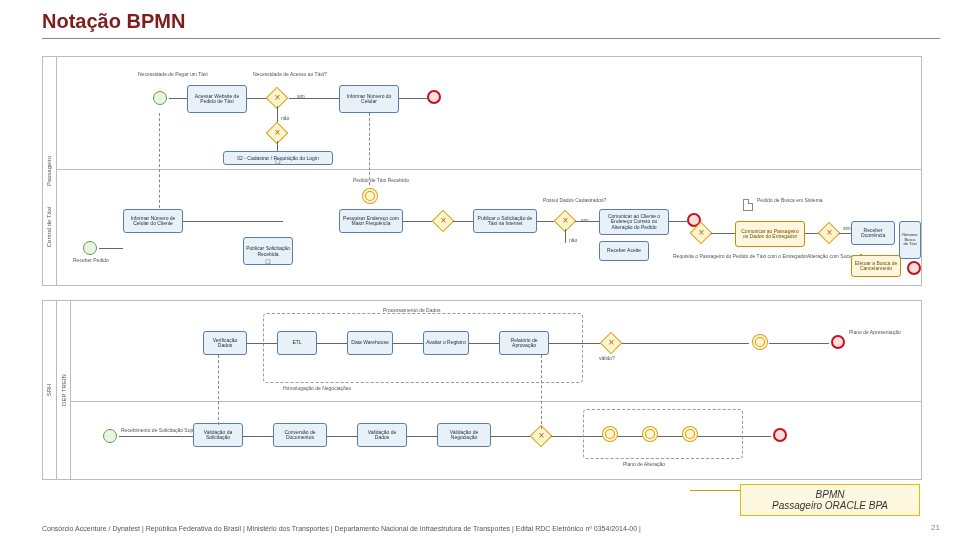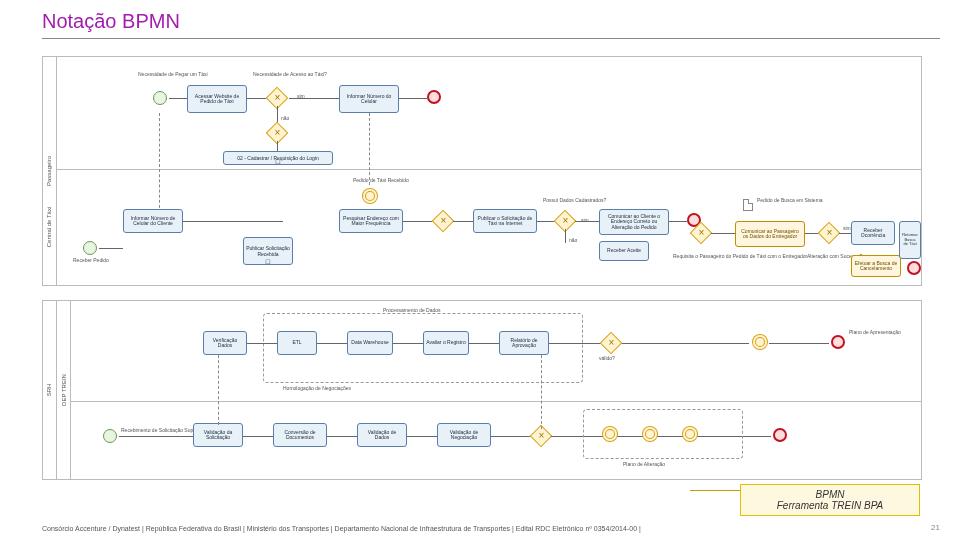--- a/index.html
+++ b/index.html
@@ -1,17 +1,17 @@
 <!DOCTYPE html>
 <html><head>
 <meta charset="utf-8">
 <style>
   * { box-sizing: border-box; margin: 0; padding: 0; }
   body { width: 960px; height: 540px; font-family: Arial, sans-serif; background: #fff; position: relative; overflow: hidden; }
-  .title { position: absolute; top: 10px; left: 42px; font-size: 20px; font-weight: normal; color: #a21caf; }
+  .title { position: absolute; top: 10px; left: 42px; font-size: 20px; font-weight: bold; color: #7f1d1d; }
   .title-rule { position: absolute; top: 38px; left: 42px; right: 20px; height: 1px; background: #888; }
   .callout { position: absolute; background: #fff8e1; border: 1px solid #e0c000; padding: 4px 10px; font-size: 10px; font-style: italic; color: #333; text-align: center; }
   .callout-line { position: absolute; background: #c0a000; }
   .diagram { position: absolute; border: 1px solid #bbb; background: #fff; }
   .pool-label { position: absolute; left: 0; top: 0; bottom: 0; width: 14px; border-right: 1px solid #bbb; display: flex; align-items: center; justify-content: center; }
   .pool-label span { transform: rotate(-90deg); font-size: 6px; white-space: nowrap; color: #555; }
   .lane-divider { position: absolute; left: 14px; right: 0; height: 1px; background: #bbb; }
   .start-ev { position: absolute; width: 14px; height: 14px; border: 1.5px solid #6a994e; border-radius: 50%; background: #e8f5e0; }
   .end-ev { position: absolute; width: 14px; height: 14px; border: 2.5px solid #c1121f; border-radius: 50%; background: #fdd; }
   .inter-ev { position: absolute; width: 14px; height: 14px; border-radius: 50%; background: #fff3d0; box-shadow: 0 0 0 1px #d4a017, inset 0 0 0 2px #fff3d0, inset 0 0 0 3px #d4a017; }
@@ -215,18 +215,18 @@
   <div class="inter-ev" style="top:126px; left:560px;"></div>
   <div class="inter-ev" style="top:126px; left:600px;"></div>
   <div class="inter-ev" style="top:126px; left:640px;"></div>
 
   <div class="flow dashed v" style="top:54px; left:175px; height:70px;"></div>
   <div class="flow dashed v" style="top:54px; left:498px; height:74px;"></div>
 </div>
 
 <div class="callout" style="top:484px; right:40px; width:180px;">
   <div>BPMN</div>
-  <div>Ferramenta TREIN BPA</div>
+  <div>Passageiro ORACLE BPA</div>
 </div>
 <div class="callout-line" style="top:490px; right:220px; width:50px; height:1px;"></div>
 
 <div class="footer">Consórcio Accenture / Dynatest | República Federativa do Brasil | Ministério dos Transportes | Departamento Nacional de Infraestrutura de Transportes | Edital RDC Eletrônico nº 0354/2014-00 |</div>
 <div class="pagenum">21</div>
 
 </body></html>

